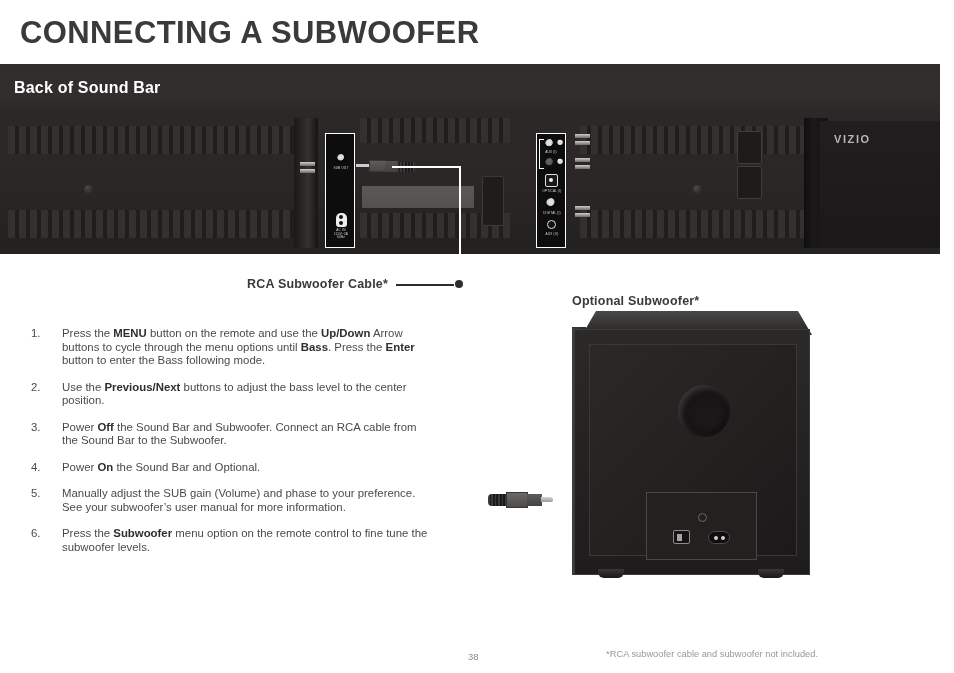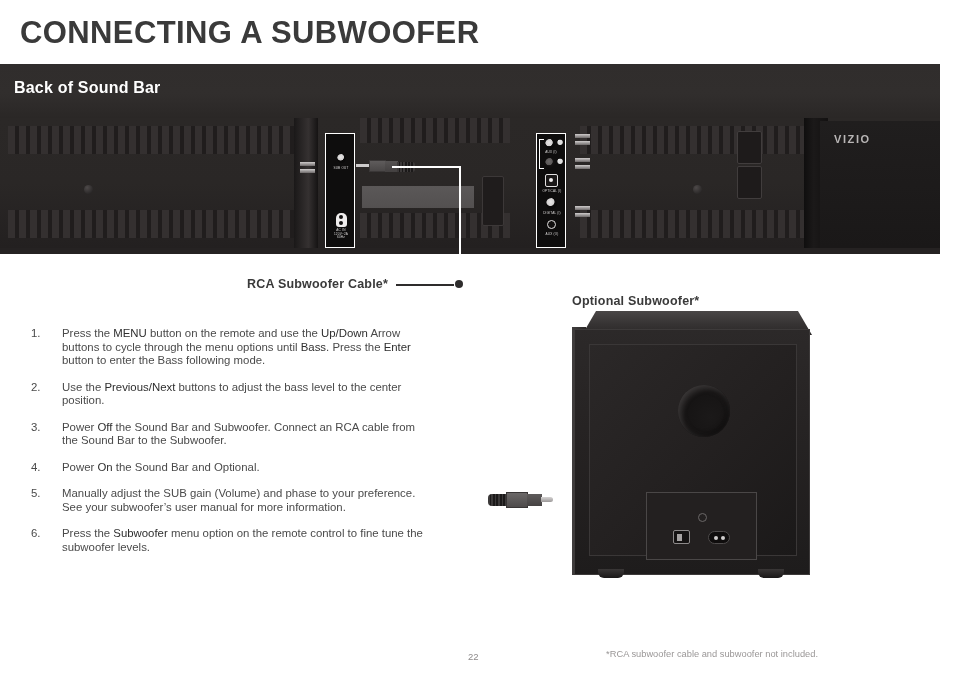--- a/index.html
+++ b/index.html
@@ -286,21 +286,21 @@
     left:31px; top:327px;
     width:400px;
     color:#4a4a4a;
     font-size:11.4px;
     line-height:13.5px;
   }
   .intro{ margin-bottom:13px; }
   .step{ display:flex; margin-bottom:13px; }
   .step .num{ width:31px; flex:0 0 31px; }
   .step .txt{ flex:1; }
-  .step b{ color:#2e2e2e; font-weight:normal; }
+  .step b{ color:#2e2e2e; font-weight:bold; }
 
   
   .subwoofer{
     position:absolute;
     left:572px; top:311px;
     width:240px; height:270px;
   }
   .sw-top{
     position:absolute; left:10px; top:0;
     width:230px; height:24px;
@@ -524,16 +524,16 @@
           <div class="sw-knob"></div>
           <div class="sw-jack-sq"></div>
           <div class="sw-jack-ac"></div>
         </div>
       </div>
     </div>
     <div class="sw-foot l"></div>
     <div class="sw-foot r"></div>
   </div>
 
-  <div class="page-number">22</div>
+  <div class="page-number">38</div>
   <div class="footnote">*RCA subwoofer cable and subwoofer not included.</div>
 
 </div>
 
 </body></html>

